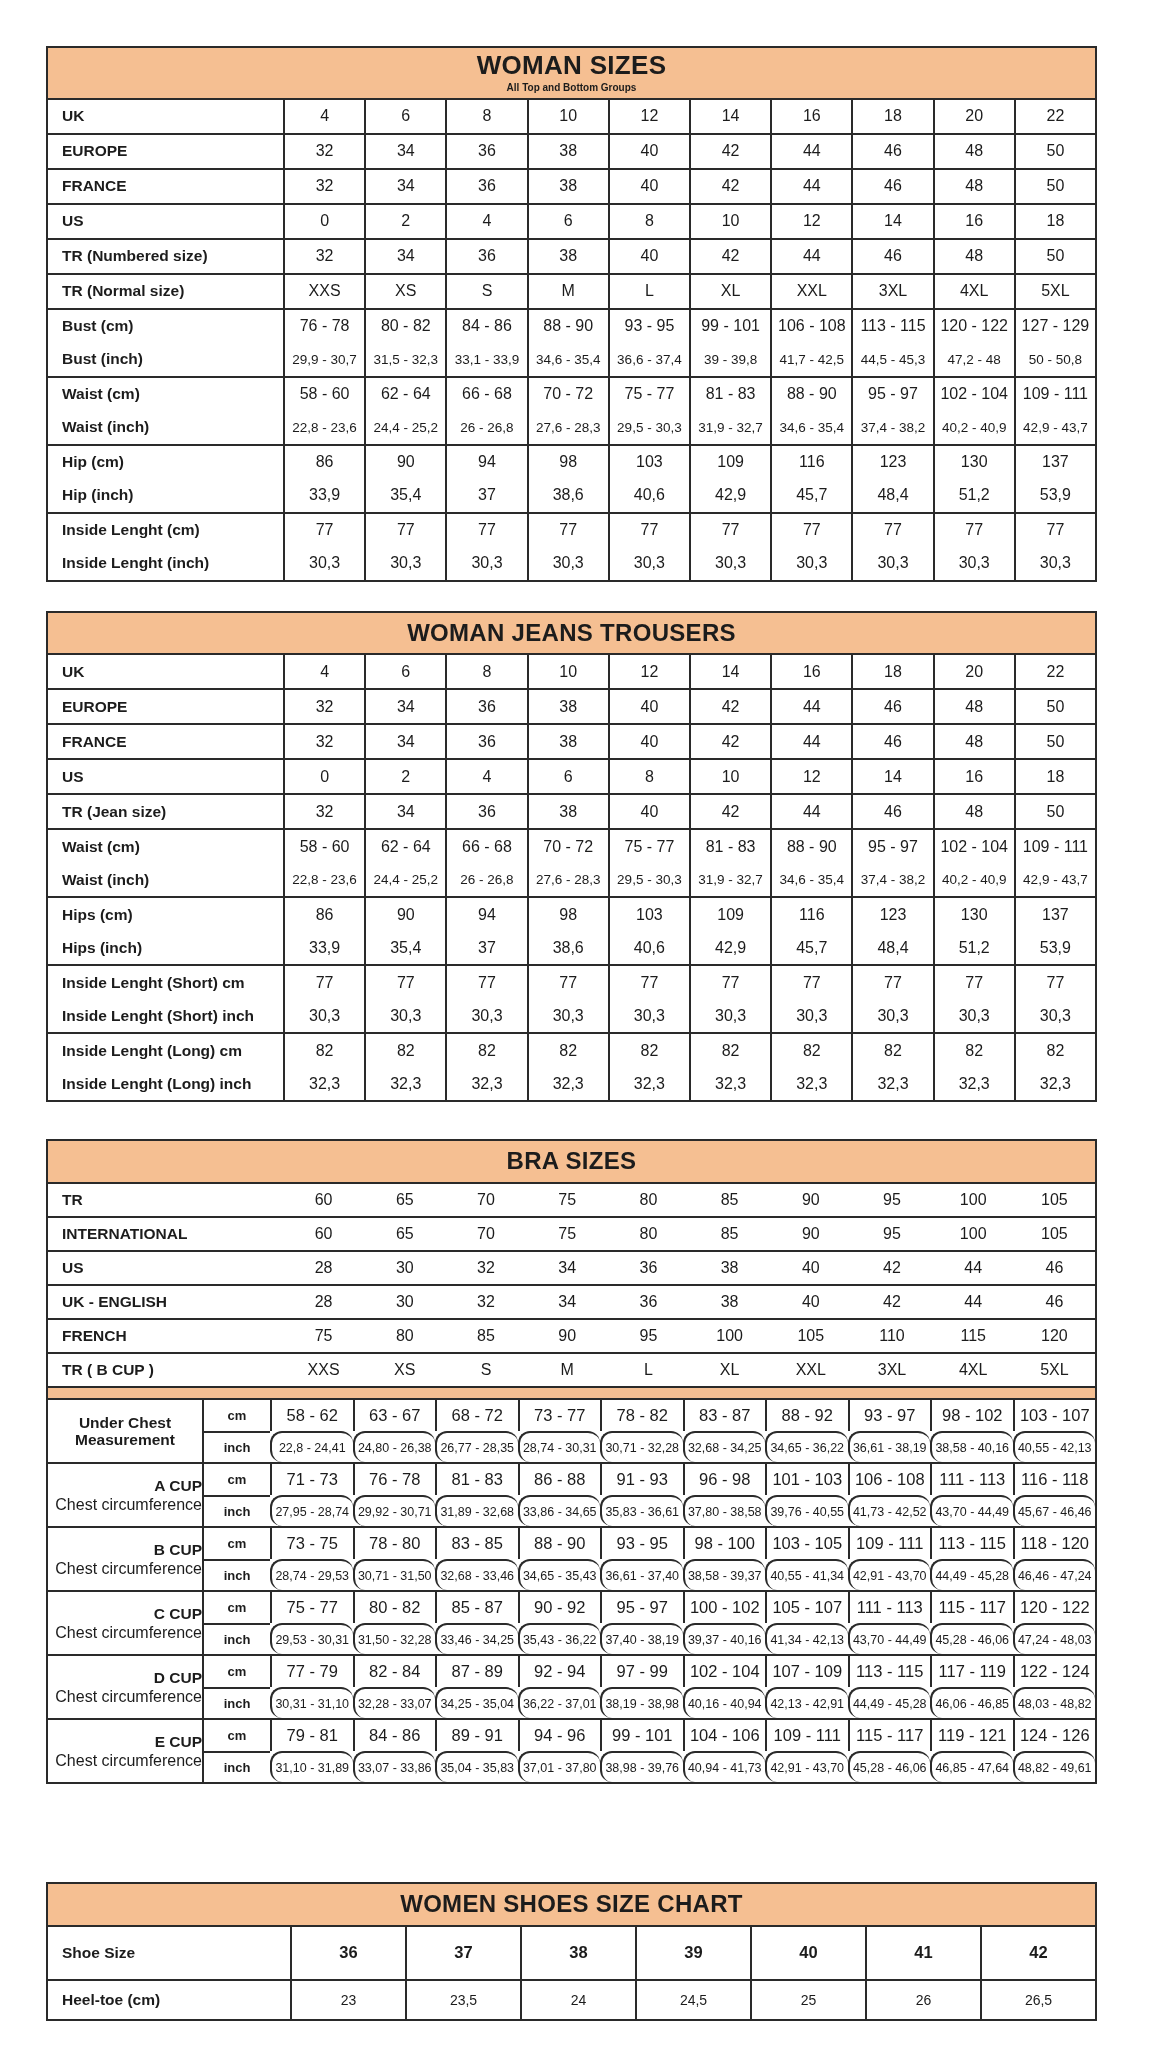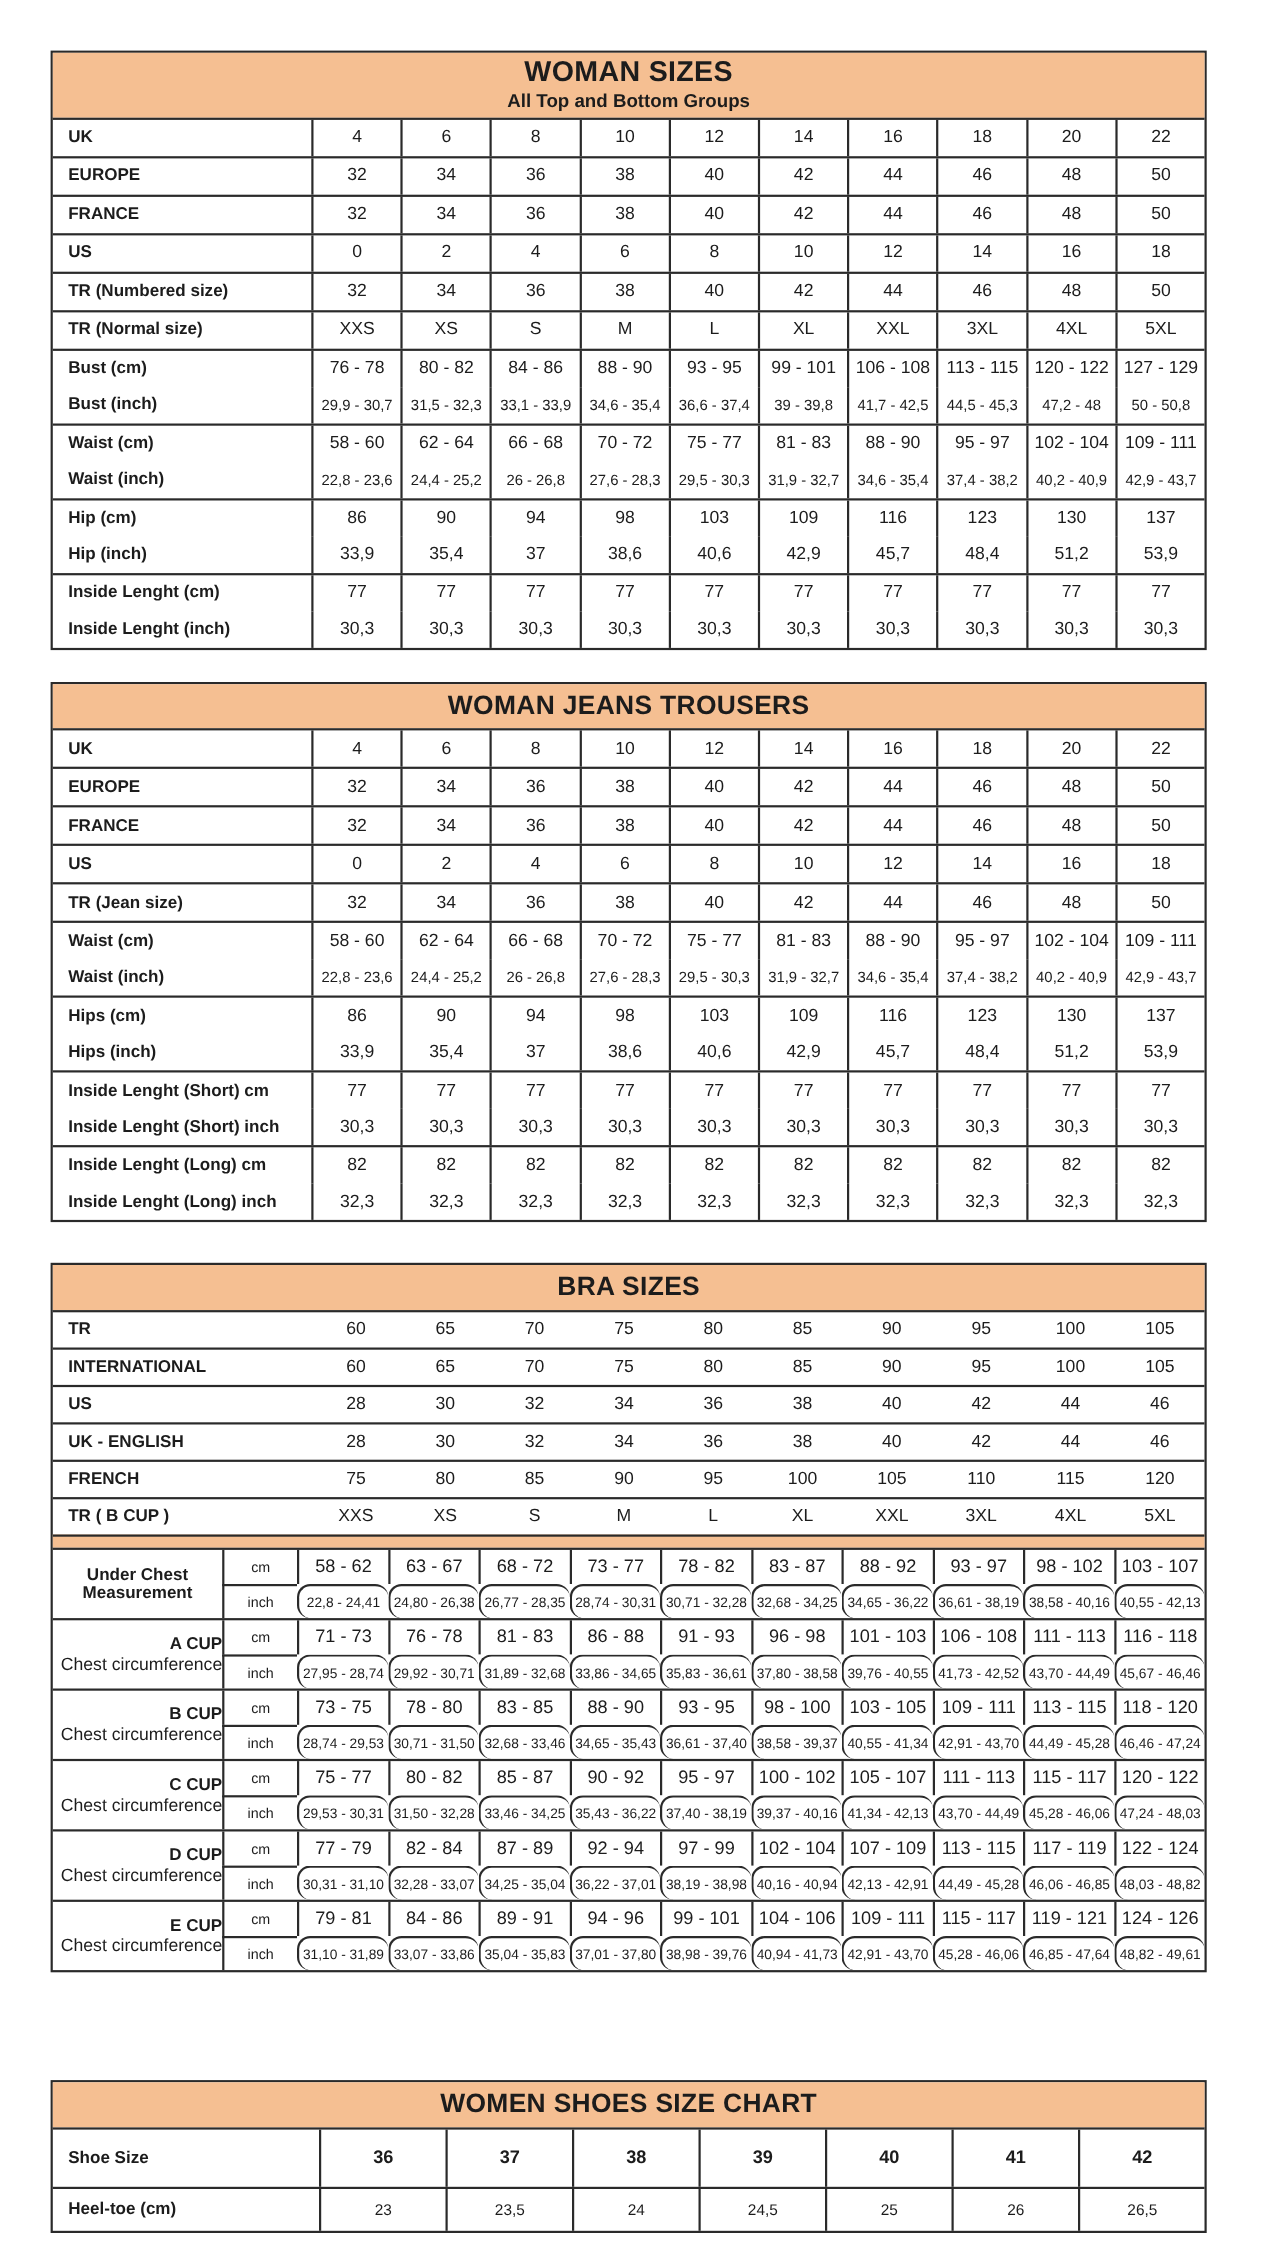--- a/index.html
+++ b/index.html
@@ -16,21 +16,21 @@
   .doc{padding:46px 67px 30px 46px;}
   .tbl{border:2px solid var(--bd);background:#fff;}
   .tbl > * + *{border-top:2px solid var(--bd);}
   .tbl-woman-sizes{margin-bottom:29px;}
   .tbl-woman-jeans-trousers{margin-bottom:37px;}
   .tbl-bra-sizes{margin-bottom:98px;}
   .band{background:var(--accent);text-align:center;padding:6px 0 7px;}
   .t1{font-weight:bold;font-size:24px;line-height:1.15;letter-spacing:.3px;}
   .tbl-woman-sizes .t1{font-size:26px;}
   .tbl-woman-sizes .band{padding:3px 16px 5px;}
-  .t2{font-weight:bold;font-size:17px;margin-top:1px;}
+  .t2{font-weight:bold;font-size:10px;margin-top:1px;}
   .row{display:grid;align-items:stretch;}
   .cell{display:flex;align-items:center;justify-content:center;text-align:center;}
   .lab{justify-content:flex-start;text-align:left;padding-left:14px;font-weight:bold;font-size:15.5px;border-radius:13px;}
   .val{font-size:16px;}
   .row.small .val{font-size:13.5px;}
   
   .tbl-woman-sizes .row,
   .tbl-woman-jeans-trousers .row,
   .tbl-bra-sizes .g-rows .row{grid-template-columns:235px repeat(10,1fr);}
   .tbl-women-shoes .row{grid-template-columns:242px repeat(7,1fr);}
@@ -47,21 +47,21 @@
   .tbl-women-shoes .group:nth-of-type(2) .val{font-size:14px;}
   
   .strip{height:12px;background:var(--accent);}
   
   .g-cup{display:grid;grid-template-columns:154px 68px repeat(10,1fr);grid-auto-rows:31px;}
   .g-cup > .cell:not(:first-child){border-left:2px solid var(--bd);}
   .g-cup .r2{border-top:2px solid var(--bd);}
   .cuplabel{grid-row:span 2;flex-direction:column;align-items:flex-end;justify-content:center;padding-left:0;}
   .cl1{font-weight:bold;font-size:15.5px;line-height:1.1;}
   .cl2{font-size:16px;margin-top:2px;}
-  .unit{font-weight:normal;font-size:13px;}
+  .unit{font-weight:bold;font-size:13px;}
   .g-cup .val{font-size:16.5px;}
   .g-cup .val.small{font-size:12.5px;border-radius:12px;}
 </style>
 </head>
 <body>
 
 <main class="doc">
     <section class="tbl tbl-woman-sizes">
       <header class="band">
         <div class="t1">WOMAN SIZES</div>

